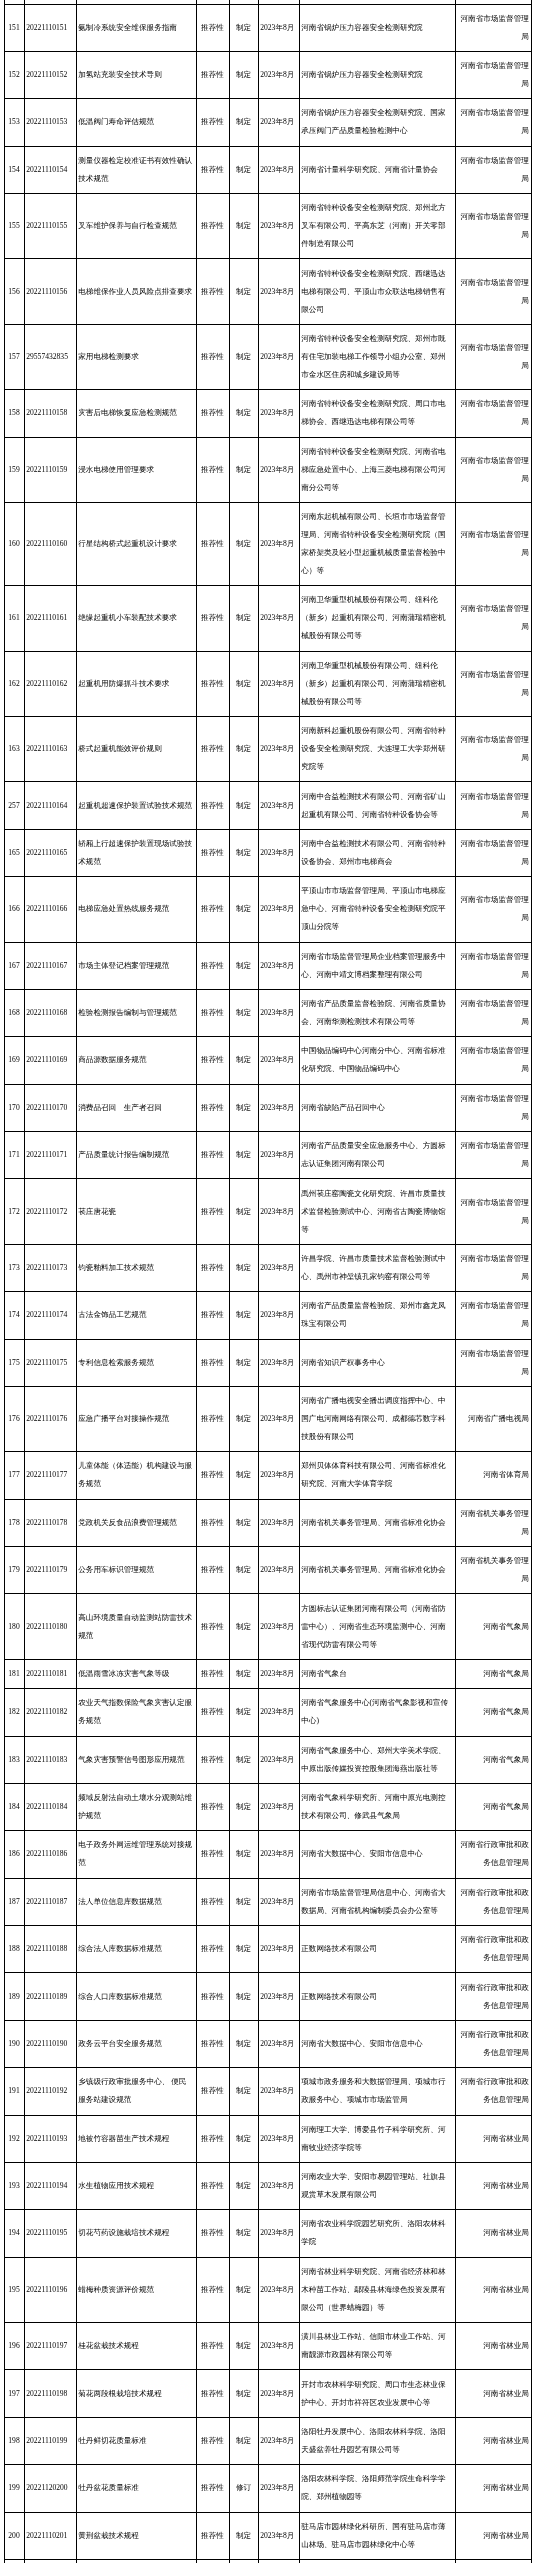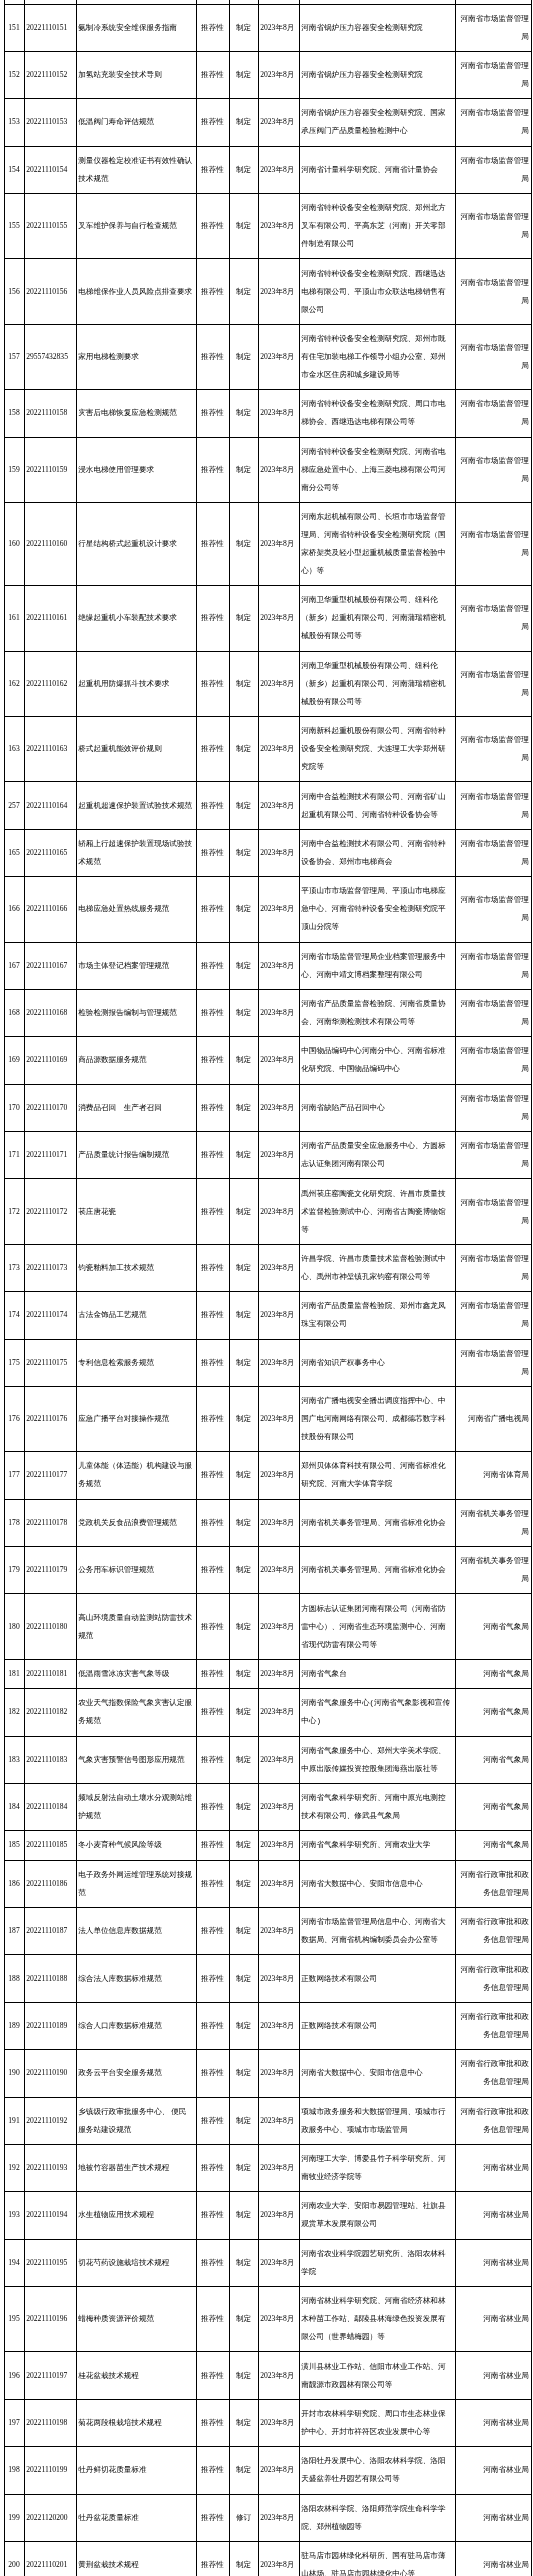--- a/index.html
+++ b/index.html
@@ -53,21 +53,20 @@
   td.c-date {
     white-space: nowrap;
     font-size: 7px;
     padding-left: 0.6px;
     padding-right: 0.6px;
   }
   td.c-drafters {
     text-align: left;
     padding-left: 2.3px;
     padding-right: 2.3px;
-    font-family: Liberation Mono, monospace;
   }
   td.c-department {
     text-align: right;
     padding-left: 2.3px;
     padding-right: 2.3px;
   }
   tr.partial td {
     padding: 0;
     height: 3.5px;
     line-height: 3.5px;
@@ -440,30 +439,20 @@
           <td class="c-num">184</td>
           <td class="c-id">20221110184</td>
           <td class="c-title">频域反射法自动土壤水分观测站维护规范</td>
           <td class="c-nature">推荐性</td>
           <td class="c-method">制定</td>
           <td class="c-date">2023年8月</td>
           <td class="c-drafters">河南省气象科学研究所、河南中原光电测控技术有限公司、修武县气象局</td>
           <td class="c-department">河南省气象局</td>
         </tr>
         <tr>
-          <td class="c-num">185</td>
-          <td class="c-id">20221110185</td>
-          <td class="c-title">冬小麦育种气候风险等级</td>
-          <td class="c-nature">推荐性</td>
-          <td class="c-method">制定</td>
-          <td class="c-date">2023年8月</td>
-          <td class="c-drafters">河南省气象科学研究所、河南农业大学</td>
-          <td class="c-department">河南省气象局</td>
-        </tr>
-        <tr>
           <td class="c-num">186</td>
           <td class="c-id">20221110186</td>
           <td class="c-title">电子政务外网运维管理系统对接规范</td>
           <td class="c-nature">推荐性</td>
           <td class="c-method">制定</td>
           <td class="c-date">2023年8月</td>
           <td class="c-drafters">河南省大数据中心、安阳市信息中心</td>
           <td class="c-department">河南省行政审批和政务信息管理局</td>
         </tr>
         <tr>

